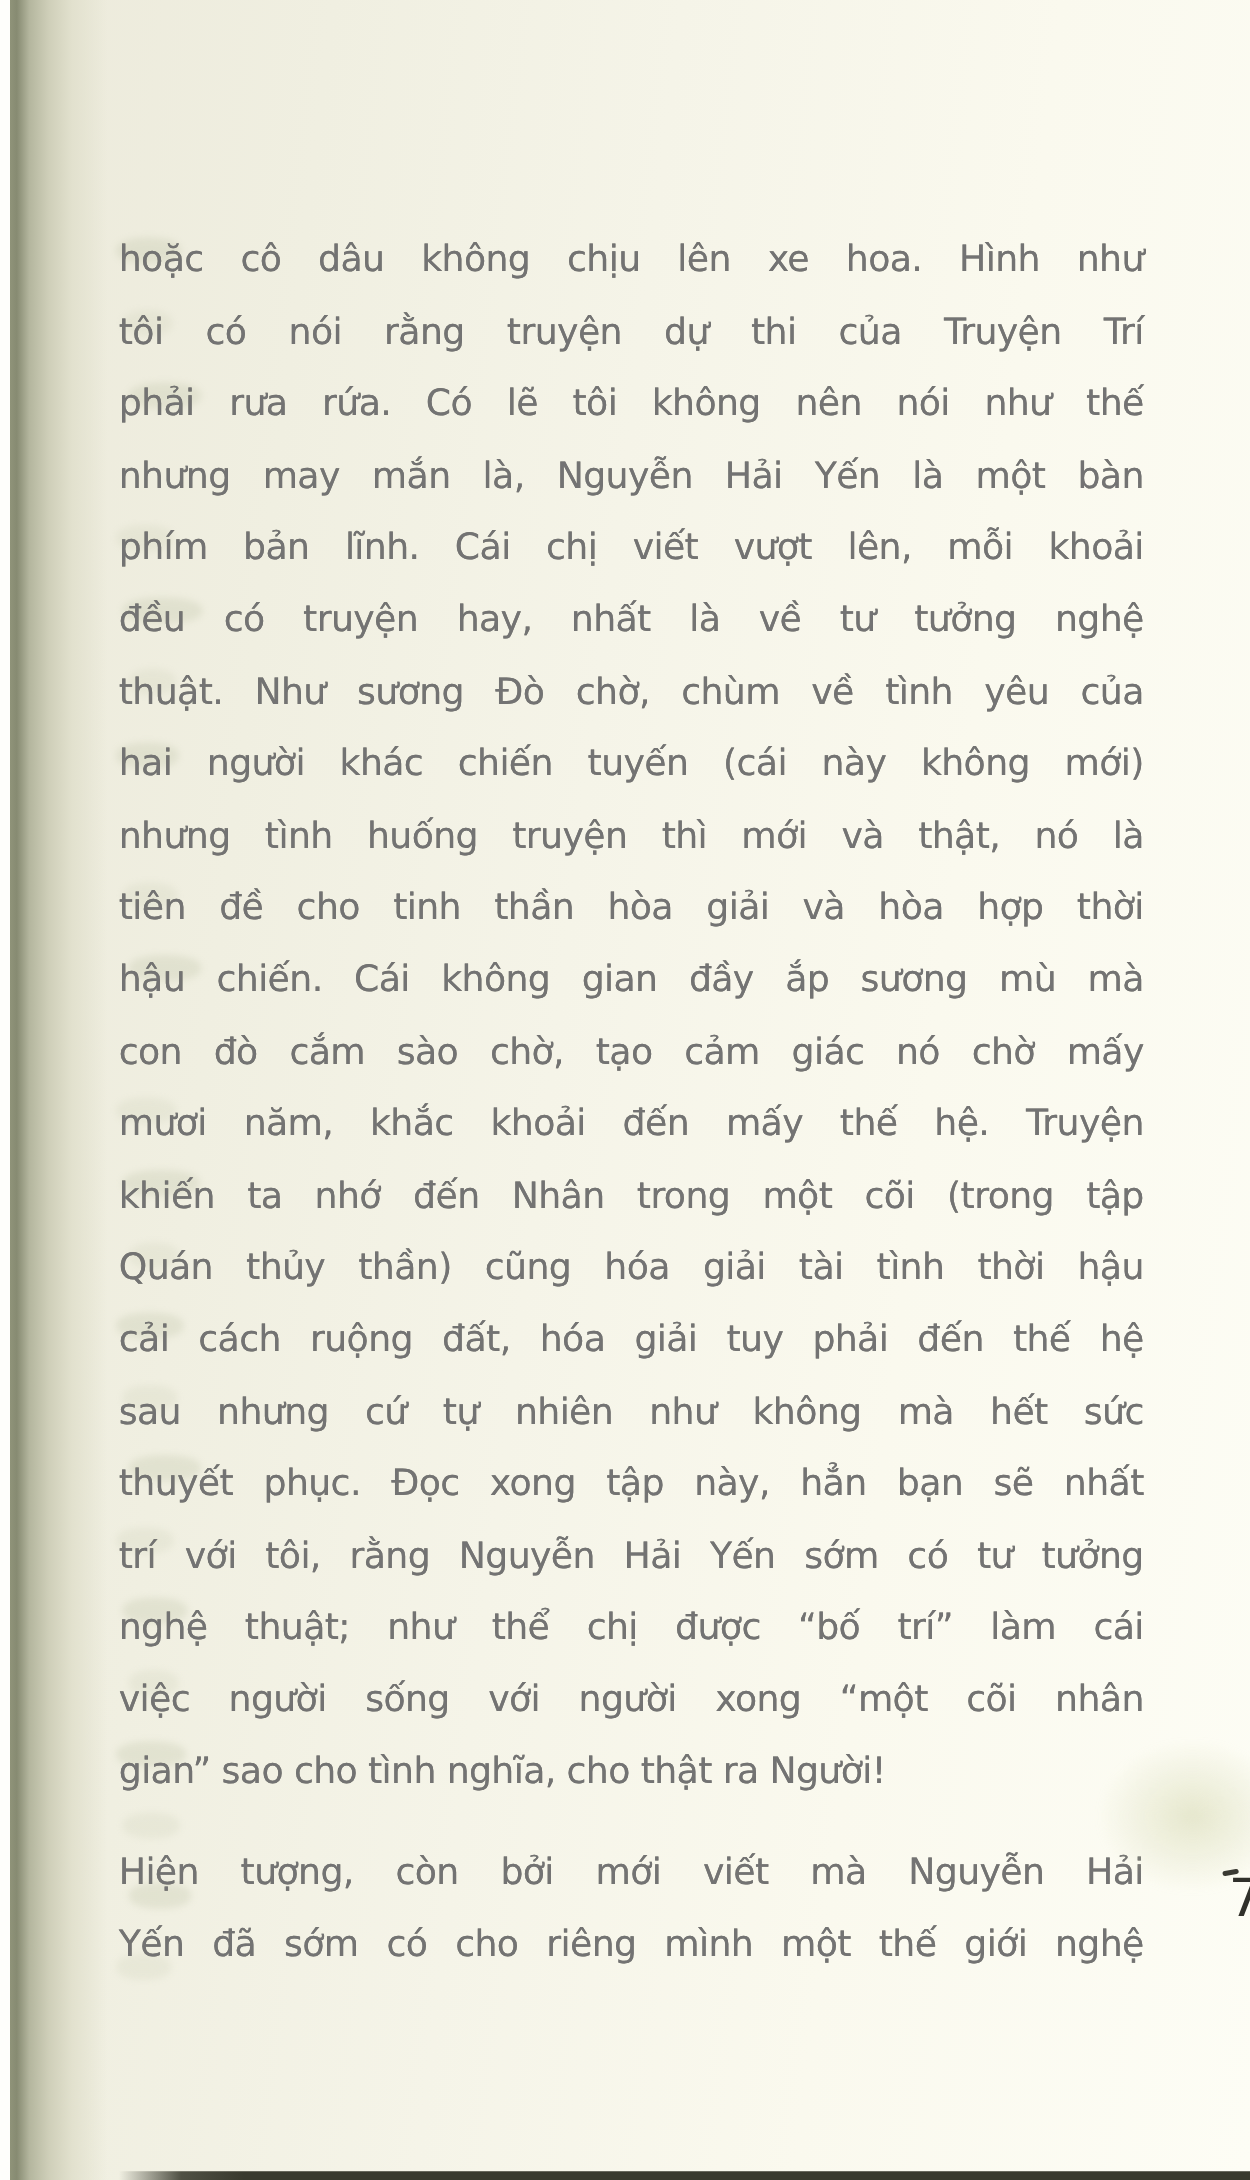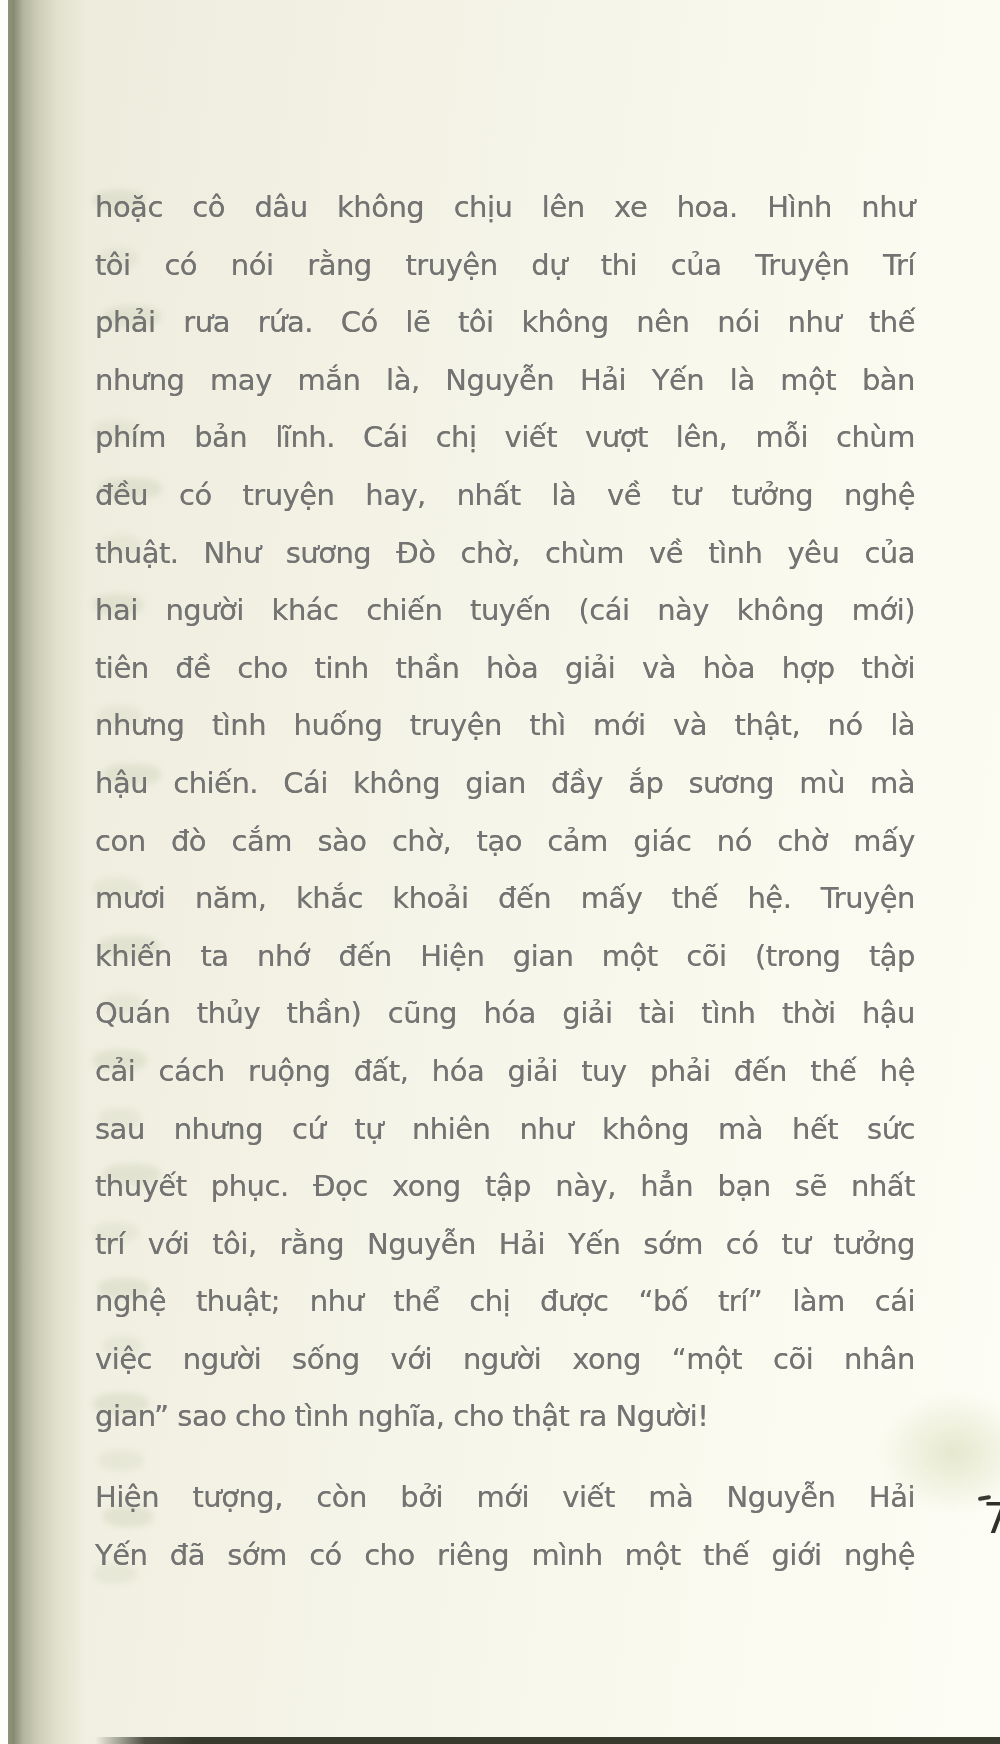--- a/index.html
+++ b/index.html
@@ -137,30 +137,30 @@
       <div class="ghost" style="left: 103px; top: 1506px; width: 50px; height: 21px; opacity: 0.2;"></div>
       <div class="ghost" style="left: 93px; top: 1563px; width: 44px; height: 21px; opacity: 0.12;"></div>
     </div>
 
   <div class="text-block">
       <div class="paragraph">
         <div class="text-line"><span class="reg">hoặc cô dâu không chịu lên xe hoa. Hình như</span></div>
         <div class="text-line"><span class="reg">tôi có nói rằng truyện dự thi của Truyện Trí</span></div>
         <div class="text-line"><span class="reg">phải rưa rứa. Có lẽ tôi không nên nói như thế</span></div>
         <div class="text-line"><span class="reg">nhưng may mắn là, Nguyễn Hải Yến là một bàn</span></div>
-        <div class="text-line"><span class="reg">phím bản lĩnh. Cái chị viết vượt lên, mỗi chùm</span></div>
+        <div class="text-line"><span class="reg">phím bản lĩnh. Cái chị viết vượt lên, mỗi khoải</span></div>
         <div class="text-line"><span class="reg">đều có truyện hay, nhất là về tư tưởng nghệ</span></div>
         <div class="text-line"><span class="reg">thuật. Như sương </span><span class="em">Đò chờ,</span><span class="reg"> chùm về tình yêu của</span></div>
         <div class="text-line"><span class="reg">hai người khác chiến tuyến (cái này không mới)</span></div>
+        <div class="text-line"><span class="reg">nhưng tình huống truyện thì mới và thật, nó là</span></div>
         <div class="text-line"><span class="reg">tiên đề cho tinh thần hòa giải và hòa hợp thời</span></div>
-        <div class="text-line"><span class="reg">nhưng tình huống truyện thì mới và thật, nó là</span></div>
         <div class="text-line"><span class="reg">hậu chiến. Cái không gian đầy ắp sương mù mà</span></div>
         <div class="text-line"><span class="reg">con đò cắm sào chờ, tạo cảm giác nó chờ mấy</span></div>
         <div class="text-line"><span class="reg">mươi năm, khắc khoải đến mấy thế hệ. Truyện</span></div>
-        <div class="text-line"><span class="reg">khiến ta nhớ đến </span><span class="em">Hiện gian một cõi</span><span class="reg"> (trong tập</span></div>
+        <div class="text-line"><span class="reg">khiến ta nhớ đến </span><span class="em">Nhân trong một cõi</span><span class="reg"> (trong tập</span></div>
         <div class="text-line"><span class="em">Quán thủy thần)</span><span class="reg"> cũng hóa giải tài tình thời hậu</span></div>
         <div class="text-line"><span class="reg">cải cách ruộng đất, hóa giải tuy phải đến thế hệ</span></div>
         <div class="text-line"><span class="reg">sau nhưng cứ tự nhiên như không mà hết sức</span></div>
         <div class="text-line"><span class="reg">thuyết phục. Đọc xong tập này, hẳn bạn sẽ nhất</span></div>
         <div class="text-line"><span class="reg">trí với tôi, rằng Nguyễn Hải Yến sớm có tư tưởng</span></div>
         <div class="text-line"><span class="reg">nghệ thuật; như thể chị được “bố trí” làm cái</span></div>
         <div class="text-line"><span class="reg">việc người sống với người xong “một cõi nhân</span></div>
         <div class="text-line no-just"><span class="reg">gian” sao cho tình nghĩa, cho thật ra Người!</span></div>
       </div>
       <div class="paragraph">

